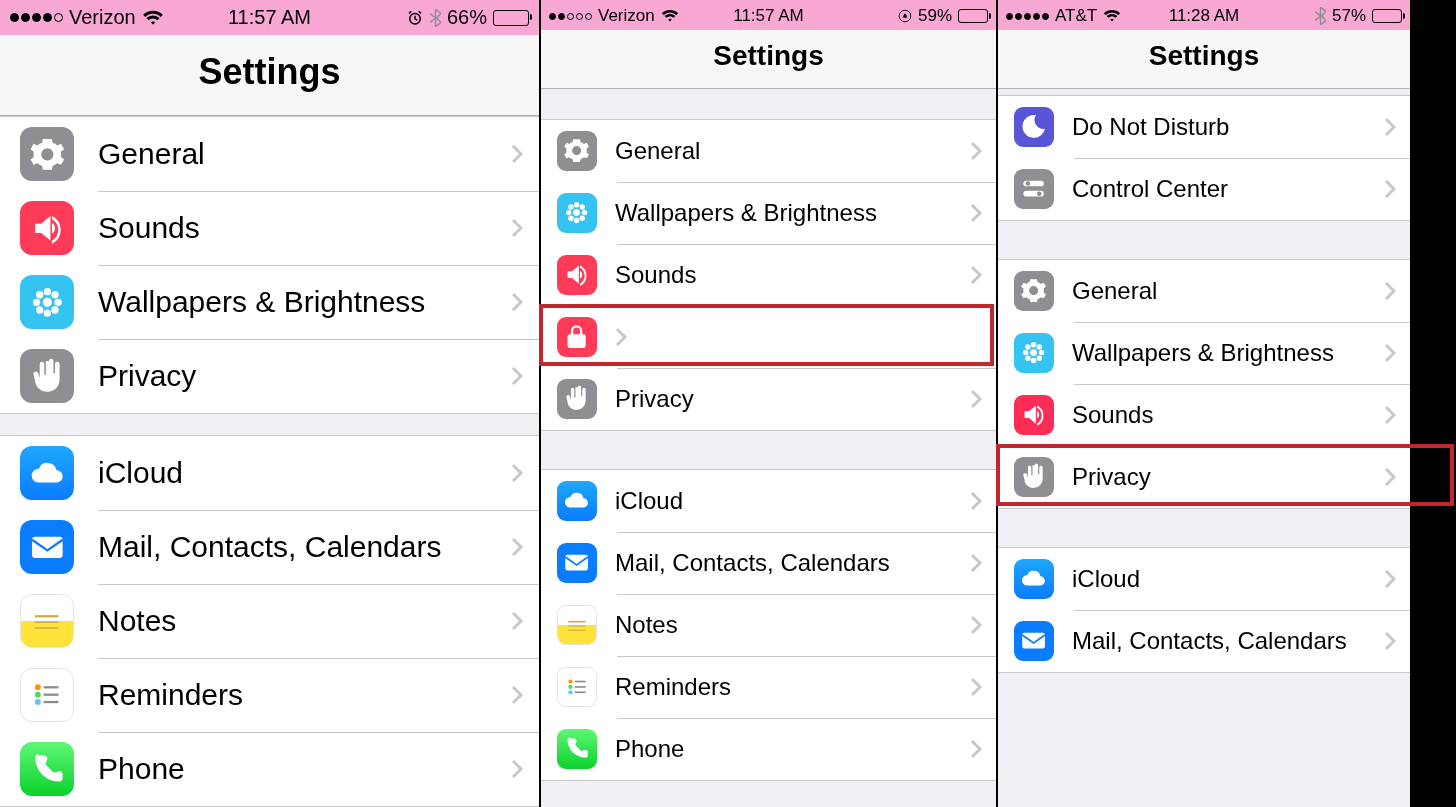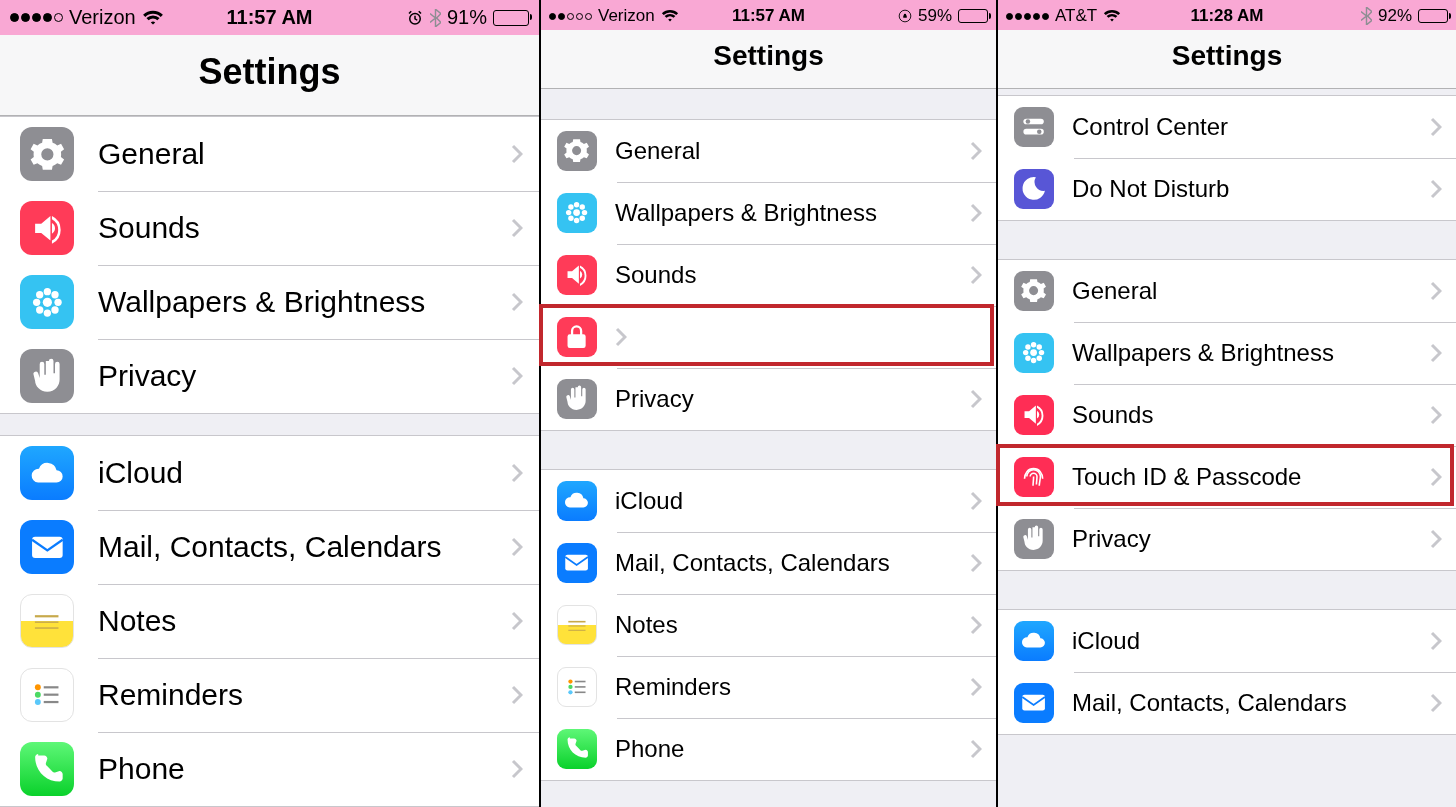--- a/index.html
+++ b/index.html
@@ -2,27 +2,27 @@
 <html><head>
 <meta charset="utf-8">
 <style>
   * { box-sizing: border-box; margin: 0; padding: 0; }
   html, body { width: 1456px; height: 807px; font-family: -apple-system, "Helvetica Neue", Helvetica, Arial, sans-serif; background: #000; overflow: hidden; }
   .wrap { display: flex; width: 1456px; height: 807px; }
   .phone { background: #efeff4; display: flex; flex-direction: column; position: relative; border-right: 2px solid #000; }
   .phone:last-child { border-right: none; }
   .phone.p1 { width: 541px; }
   .phone.p2 { width: 457px; }
-  .phone.p3 { width: 458px; }
+  .phone.p3 { width: 412px; }
 
   
   .status { display: flex; align-items: center; justify-content: space-between; font-size: 17px; font-weight: 500; color: #000; padding: 4px 8px 2px 8px; height: 30px; background: #f9a8d4; }
   .p1 .status { font-size: 20px; height: 36px; padding: 6px 10px; }
   .status .left, .status .right { display: flex; align-items: center; gap: 6px; }
-  .status .center { position: absolute; left: 50%; transform: translateX(-50%); font-weight: 700; }
+  .status .center { position: absolute; left: 50%; transform: translateX(-50%); font-weight: 400; }
   .p1 .status .center { font-size: 20px; }
   .dots { display: flex; gap: 2px; }
   .dots span { width: 7px; height: 7px; border-radius: 50%; border: 1px solid #000; }
   .p1 .dots span { width: 9px; height: 9px; }
   .dots span.f { background: #000; }
   .wifi { width: 18px; height: 14px; }
   .p1 .wifi { width: 22px; height: 16px; }
   .battery { width: 30px; height: 14px; border: 1.5px solid #000; border-radius: 3px; position: relative; }
   .p1 .battery { width: 36px; height: 16px; }
   .battery::after { content: ""; position: absolute; right: -4px; top: 3px; width: 2.5px; height: 6px; background: #000; border-radius: 0 2px 2px 0; }
@@ -94,21 +94,21 @@
             <svg width="18" height="18" viewBox="0 0 24 24">
               <circle cx="12" cy="13" r="7" fill="none" stroke="#000" stroke-width="2"></circle>
               <path d="M12 9v4l3 2M4 6l3-3M20 6l-3-3" stroke="#000" stroke-width="2" fill="none"></path>
             </svg>
           </span>
           <span>
             <svg width="11" height="18" viewBox="0 0 10 16">
               <path d="M5 0v16l5-4-4-4 4-4-5-4zM5 8L0 4m0 8l5-4" stroke="#8e8e93" stroke-width="1.3" fill="none"></path>
             </svg>
           </span>
-          <span>91%</span>
+          <span>66%</span>
           <span class="battery"><span class="fill" style="width:79%"></span></span>
         </div>
       </div>
       <div class="navhead">Settings</div>
       <div class="section">
         <div class="row">
           <div class="icon bg-gray">
             <svg viewBox="0 0 24 24">
               <path fill="#fff" d="M12 8a4 4 0 100 8 4 4 0 000-8zm9 4c0 .6-.05 1.2-.15 1.76l2.1 1.64-2 3.46-2.48-1a9 9 0 01-3.05 1.77L15 22h-6l-.42-2.37a9 9 0 01-3.05-1.77l-2.48 1-2-3.46 2.1-1.64A9 9 0 013 12c0-.6.05-1.2.15-1.76L1.05 8.6l2-3.46 2.48 1A9 9 0 018.58 4.37L9 2h6l.42 2.37a9 9 0 013.05 1.77l2.48-1 2 3.46-2.1 1.64c.1.56.15 1.16.15 1.76z"></path>
             </svg>
@@ -411,48 +411,48 @@
             </svg>
           </span>
         </div>
         <div class="center">11:28 AM</div>
         <div class="right">
           <span>
             <svg width="11" height="18" viewBox="0 0 10 16">
               <path d="M5 0v16l5-4-4-4 4-4-5-4zM5 8L0 4m0 8l5-4" stroke="#8e8e93" stroke-width="1.3" fill="none"></path>
             </svg>
           </span>
-          <span>92%</span>
+          <span>57%</span>
           <span class="battery"><span class="fill" style="width:69%"></span></span>
         </div>
       </div>
       <div class="navhead">Settings</div>
       <div style="height:6px"></div>
       <div class="section">
+        <div class="row">
+          <div class="icon bg-purple">
+            <svg viewBox="0 0 24 24">
+              <path fill="#fff" d="M14 2a10 10 0 108 12 8 8 0 01-8-12z"></path>
+            </svg>
+          </div>
+          <div class="label">Do Not Disturb</div>
+          <div class="chev"><svg viewBox="0 0 12 20">
+              <path d="M2 2l8 8-8 8"></path>
+            </svg></div>
+        </div>
         <div class="row">
           <div class="icon bg-gray">
             <svg viewBox="0 0 24 24">
               <rect x="3" y="5" width="18" height="5" rx="2.5" fill="#fff"></rect>
               <circle cx="7" cy="7.5" r="2" fill="#8e8e93"></circle>
               <rect x="3" y="14" width="18" height="5" rx="2.5" fill="#fff"></rect>
               <circle cx="17" cy="16.5" r="2" fill="#8e8e93"></circle>
             </svg>
           </div>
           <div class="label">Control Center</div>
-          <div class="chev"><svg viewBox="0 0 12 20">
-              <path d="M2 2l8 8-8 8"></path>
-            </svg></div>
-        </div>
-        <div class="row">
-          <div class="icon bg-purple">
-            <svg viewBox="0 0 24 24">
-              <path fill="#fff" d="M14 2a10 10 0 108 12 8 8 0 01-8-12z"></path>
-            </svg>
-          </div>
-          <div class="label">Do Not Disturb</div>
           <div class="chev"><svg viewBox="0 0 12 20">
               <path d="M2 2l8 8-8 8"></path>
             </svg></div>
         </div>
       </div>
       <div class="group-gap"></div>
       <div class="section">
         <div class="row">
           <div class="icon bg-gray">
             <svg viewBox="0 0 24 24">
@@ -490,34 +490,20 @@
             <svg viewBox="0 0 24 24">
               <path fill="#fff" d="M4 9v6h4l6 5V4l-6 5H4zm13 3a4 4 0 00-2-3.46v6.92A4 4 0 0017 12zm-2-8v2.06A8 8 0 0115 20v2.06A10 10 0 0015 4z"></path>
             </svg>
           </div>
           <div class="label">Sounds</div>
           <div class="chev"><svg viewBox="0 0 12 20">
               <path d="M2 2l8 8-8 8"></path>
             </svg></div>
         </div>
         <div class="row">
-          <div class="icon bg-pink">
-            <svg viewBox="0 0 24 24" fill="none" stroke="#fff" stroke-width="1.4">
-              <path d="M6 12a6 6 0 0112 0c0 2-1 6-1 8"></path>
-              <path d="M9 12a3 3 0 016 0c0 2-.5 5-.5 7"></path>
-              <path d="M12 12c0 3-.5 6-.5 8"></path>
-              <path d="M4 14c0-5 3-9 8-9s8 4 8 9"></path>
-            </svg>
-          </div>
-          <div class="label">Touch ID &amp; Passcode</div>
-          <div class="chev"><svg viewBox="0 0 12 20">
-              <path d="M2 2l8 8-8 8"></path>
-            </svg></div>
-        </div>
-        <div class="row">
           <div class="icon bg-gray">
             <svg viewBox="0 0 24 24">
               <path fill="#fff" d="M13 2a1.5 1.5 0 013 0v8h1V4a1.5 1.5 0 013 0v10c0 4-3 8-8 8s-8-4-8-7l-1-4a1.5 1.5 0 013-1l1 3V4a1.5 1.5 0 013 0v7h1V2z"></path>
             </svg>
           </div>
           <div class="label">Privacy</div>
           <div class="chev"><svg viewBox="0 0 12 20">
               <path d="M2 2l8 8-8 8"></path>
             </svg></div>
         </div>

